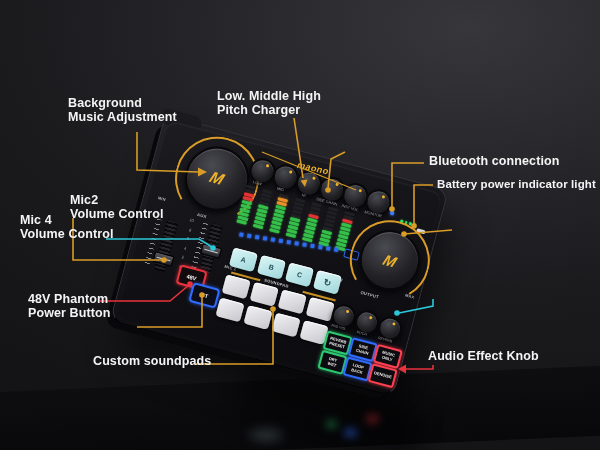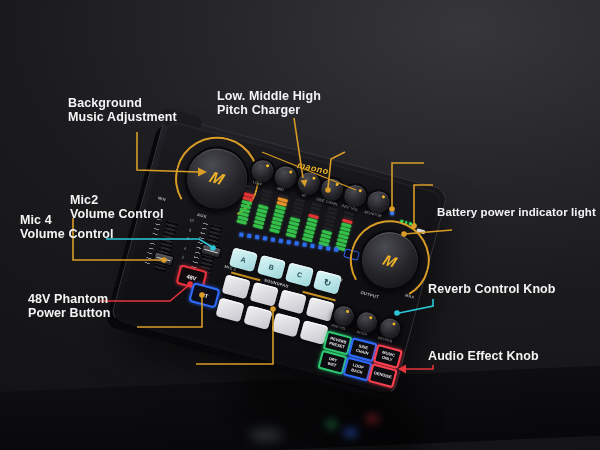--- a/index.html
+++ b/index.html
@@ -58,21 +58,21 @@
   .fxbtn{position:absolute;width:22px;height:15px;border-radius:3px;background:#0c0c10;border:2px solid;
     display:flex;align-items:center;justify-content:center;text-align:center;
     color:#f0f0f0;font-size:4px;font-weight:bold;line-height:1.1;white-space:pre-line;}
   .fx-green{border-color:#2DCB71;box-shadow:0 0 4px rgba(45,203,113,.8);}
   .fx-blue{border-color:#2F6BFF;box-shadow:0 0 4px rgba(47,107,255,.8);}
   .fx-red{border-color:#FF4050;box-shadow:0 0 4px rgba(255,64,80,.8);}
 
   
   .co-label{position:absolute;white-space:pre-line;color:#f4f4f4;
     font-size:12.5px;font-weight:bold;line-height:1.14;letter-spacing:.1px;}
-  .co-label.small{font-size:11.5px;margin-top:28px;}
+  .co-label.small{font-size:11.5px;}
   .overlay{position:absolute;left:0;top:0;pointer-events:none;}
 
   
   .blob{position:absolute;border-radius:50%;}
 </style>
 </head>
 <body>
 
 <div class="stage">
   <div class="floor"></div>
@@ -339,22 +339,23 @@
     <g fill="#E8323C" stroke="none">
       <circle cx="190" cy="284" r="2.8"></circle>
       <polygon points="398,369 406,364.5 406,373.5"></polygon>
     </g>
   </svg>
 
   <div class="co-label" style="left:217px;top:89px;">Low. Middle High
 Pitch Charger</div>
   <div class="co-label" style="left:68px;top:96px;">Background
 Music Adjustment</div>
+  <div class="co-label" style="left:429px;top:154px;">Bluetooth connection</div>
   <div class="co-label small" style="left:437px;top:178px;">Battery power indicator light</div>
   <div class="co-label" style="left:70px;top:193px;">Mic2
 Volume Control</div>
   <div class="co-label" style="left:20px;top:213px;">Mic 4
 Volume Control</div>
   <div class="co-label" style="left:28px;top:292px;">48V Phantom
 Power Button</div>
-  <div class="co-label" style="left:428px;top:282px;">Reverb Control Knob</div>
+  <div class="co-label" style="left:93px;top:354px;">Custom soundpads</div>
   <div class="co-label" style="left:428px;top:349px;">Audio Effect Knob</div>
 </div>
 
 </body></html>

